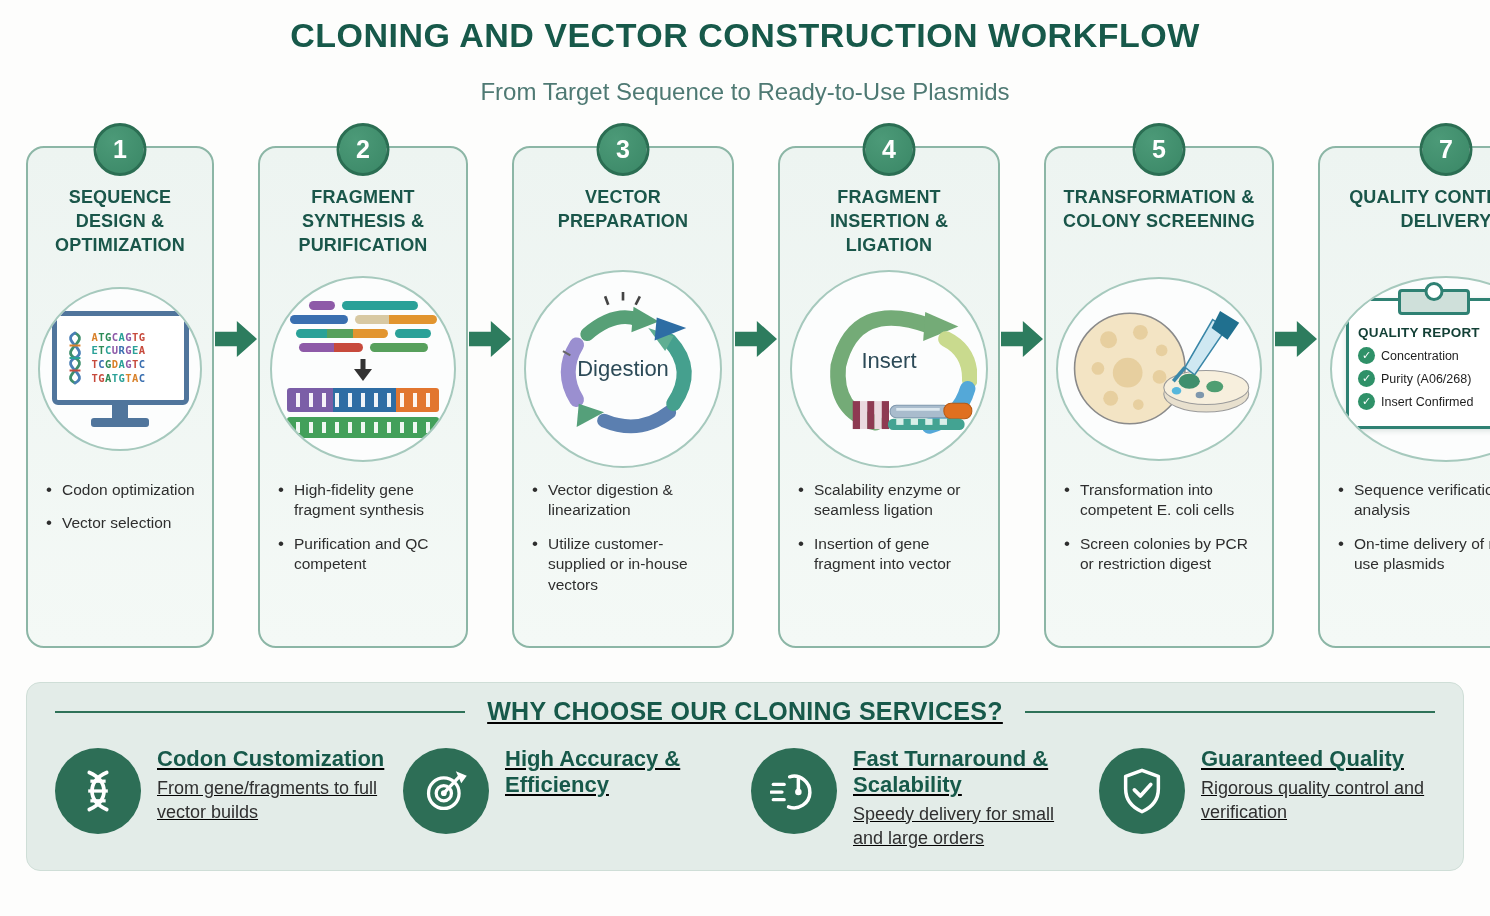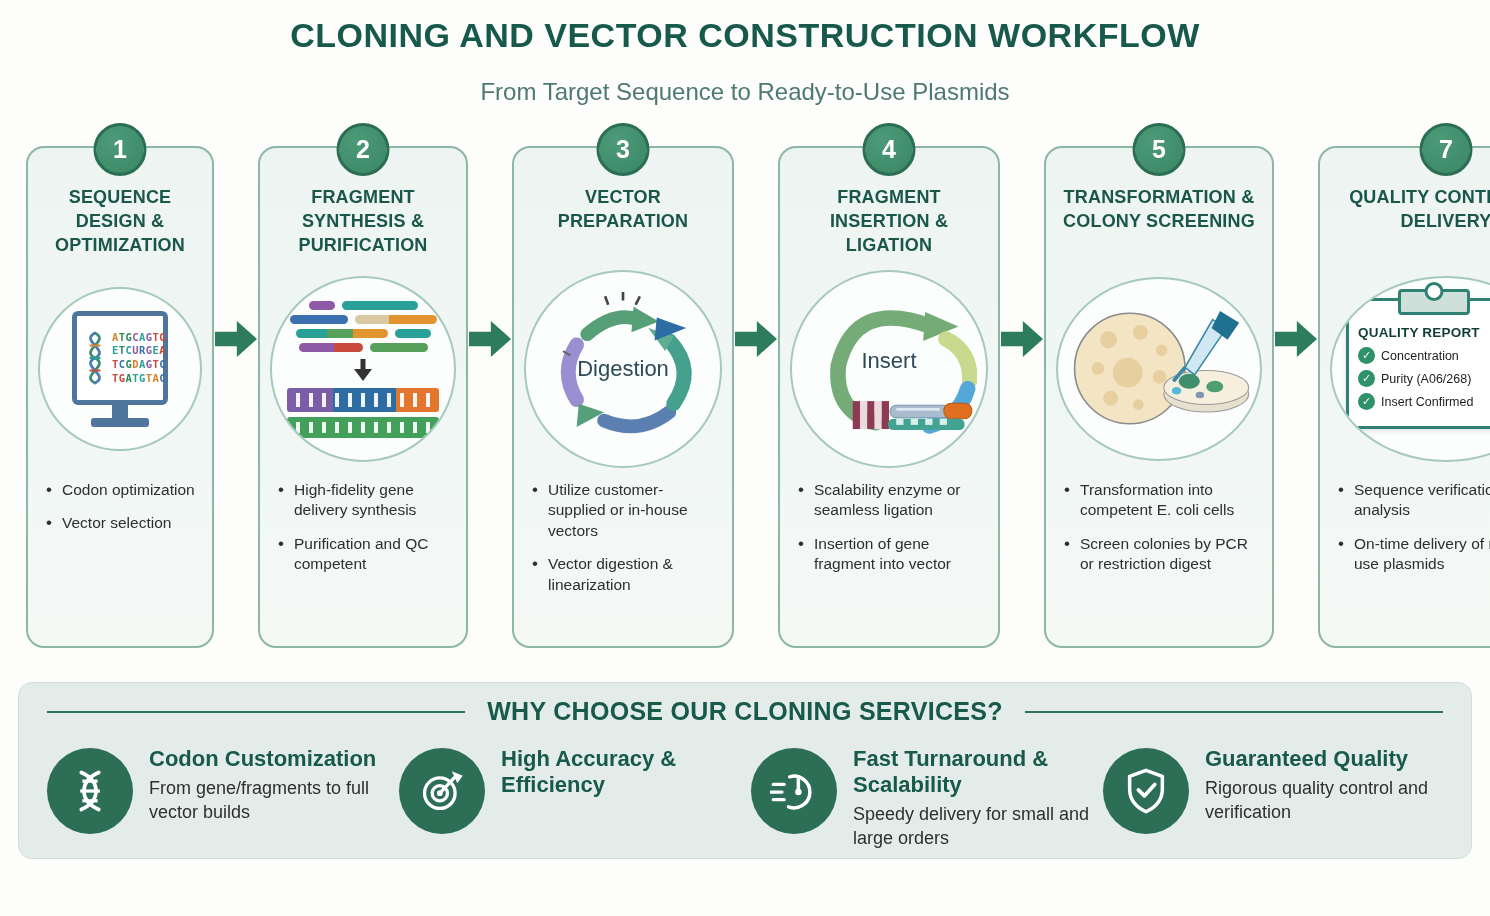--- a/index.html
+++ b/index.html
@@ -50,21 +50,21 @@
   }
   .bullets li::before{content:"•";position:absolute;left:0;top:-1px;color:#2e2e2e;font-size:17px;}
 
   .arrow-gap{width:44px;flex:0 0 44px;display:flex;align-items:center;justify-content:center;}
   .flow-arrow{
     width:42px;height:36px;background:#2d7c5e;transform:translateY(-58px);
     clip-path:polygon(0 30%,52% 30%,52% 0,100% 50%,52% 100%,52% 70%,0 70%);
   }
 
   
-  .monitor{width:96px;}
+  .monitor{width:137px;}
   .screen{height:78px;border:5px solid #50759c;border-radius:6px;background:#fff;
     display:flex;align-items:center;gap:3px;padding:3px 4px;}
   .dna-svg{width:28px;height:66px;flex:none;}
   .seq-lines{flex:1;font-family:"DejaVu Sans Mono","Liberation Mono",monospace;
     font-size:10.5px;font-weight:700;line-height:1.3;letter-spacing:.4px;white-space:nowrap;}
   .monitor-neck{width:16px;height:13px;background:#50759c;margin:0 auto;}
   .monitor-base{width:58px;height:9px;background:#50759c;border-radius:3px;margin:0 auto;}
 
   
   .frags{width:160px;}
@@ -94,22 +94,22 @@
     width:66px;height:20px;background:#cfe0da;border:3px solid #2f8173;border-radius:4px;}
   .clip-circle{position:absolute;top:-19px;left:50%;transform:translateX(-50%);
     width:13px;height:13px;border-radius:50%;background:#fff;border:3px solid #2f8173;z-index:2;}
   .qr-title{font-size:13.5px;font-weight:800;color:#123f35;letter-spacing:.2px;margin-bottom:7px;}
   .qr-row{display:flex;align-items:center;gap:6px;margin:6px 0;}
   .qr-check{width:17px;height:17px;border-radius:50%;background:#2f9168;color:#fff;
     font-size:11px;font-weight:700;display:flex;align-items:center;justify-content:center;flex:none;}
   .qr-label{font-size:12.5px;color:#1d1d1d;}
 
   
-  .why-panel{margin:34px 18px 0;background:#e3ece8;border:1px solid #cfdeD7;
-    border-radius:14px;padding:14px 28px 8px;box-sizing:border-box;}
+  .why-panel{margin:34px 26px 0;background:#e3ece8;border:1px solid #cfdeD7;
+    border-radius:14px;padding:14px 28px 20px;box-sizing:border-box;text-decoration:underline;}
   .why-head{display:flex;align-items:center;gap:22px;}
   .why-line{flex:1;height:2px;background:#2f7258;}
   .why-title{font-size:25px;font-weight:800;color:#17594a;letter-spacing:.3px;white-space:nowrap;margin:0;}
   .features{display:flex;gap:12px;margin-top:20px;}
   .feature{flex:1;display:flex;gap:16px;align-items:flex-start;}
   .f-icon{width:86px;height:86px;border-radius:50%;background:#2d6e56;flex:none;
     display:flex;align-items:center;justify-content:center;margin-top:2px;}
   .f-title{font-size:22px;font-weight:800;color:#17594a;line-height:1.18;}
   .f-desc{font-size:18px;color:#2f2f2f;line-height:1.32;margin-top:5px;}
 </style>
@@ -190,21 +190,21 @@
             <svg class="down-arrow" width="22" height="24" viewBox="0 0 22 24">
               <line x1="11" y1="1" x2="11" y2="12" stroke="#333" stroke-width="5"></line>
               <polygon points="2,11 20,11 11,23" fill="#333"></polygon>
             </svg>
             <div class="ladder ladder1"></div>
             <div class="ladder ladder2"></div>
           </div>
         </div>
       </div>
       <ul class="bullets">
-        <li>High-fidelity gene delivery synthesis</li>
+        <li>High-fidelity gene fragment synthesis</li>
         <li>Purification and QC competent</li>
       </ul>
     </div>
 
     <div class="arrow-gap">
         <div class="flow-arrow"></div>
       </div>
 
     <div class="card c3">
       <div class="badge">
@@ -224,22 +224,22 @@
             <polygon points="112,26 140,36 110,48" fill="#2e6da4"></polygon>
             <line x1="66" y1="14" x2="63" y2="6" stroke="#444" stroke-width="2.5"></line>
             <line x1="80" y1="10" x2="80" y2="2" stroke="#444" stroke-width="2.5"></line>
             <line x1="92" y1="14" x2="96" y2="6" stroke="#444" stroke-width="2.5"></line>
             <line x1="30" y1="62" x2="23" y2="58" stroke="#666" stroke-width="2"></line>
           </svg>
           <div class="cycle-label">Digestion</div>
         </div>
       </div>
       <ul class="bullets">
+        <li>Vector digestion &amp; linearization</li>
         <li>Utilize customer-supplied or in-house vectors</li>
-        <li>Vector digestion &amp; linearization</li>
       </ul>
     </div>
 
     <div class="arrow-gap">
         <div class="flow-arrow"></div>
       </div>
 
     <div class="card c4">
       <div class="badge">
           <span>4</span>

